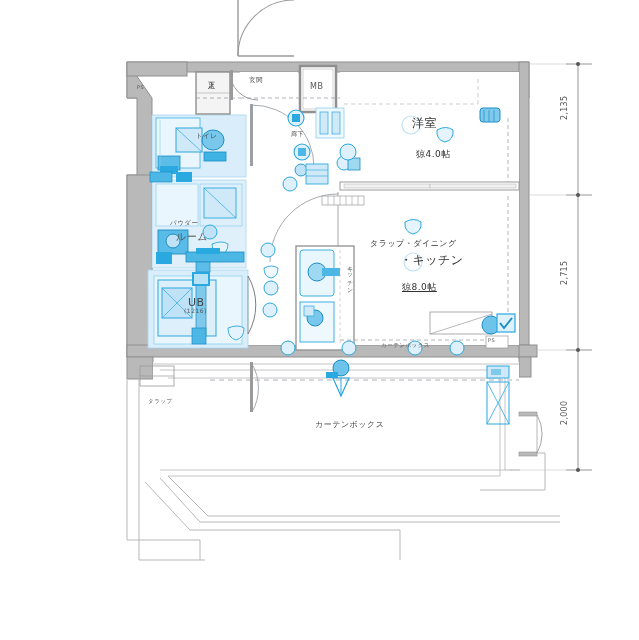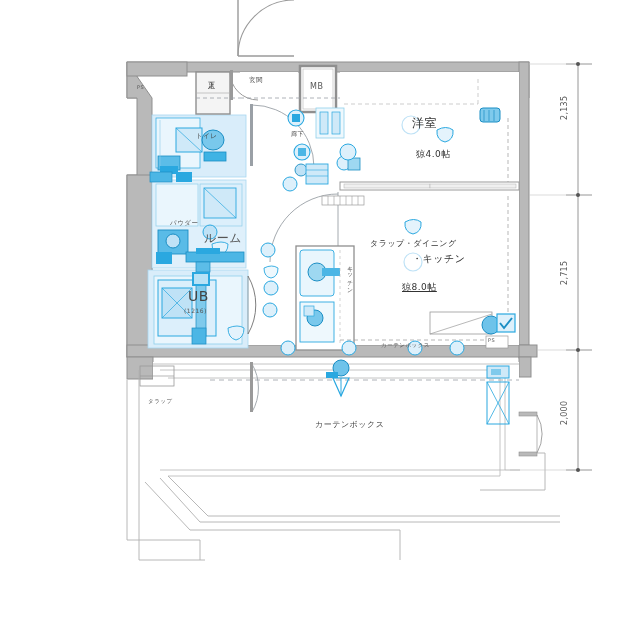--- a/index.html
+++ b/index.html
@@ -331,30 +331,30 @@
 
   <div class="lbl small" style="left:310px; top:82px; font-size:8px; font-weight:normal; color:#555;">MB</div>
 
   <div class="lbl vert tiny" style="left:206px; top:76px; font-size:7px;">下足入</div>
 
   <div class="lbl tiny" style="left:291px; top:130px; font-size:6px;">廊下</div>
 
   <div class="lbl small" style="left:196px; top:132px;text-align:center;">トイレ</div>
 
   <div class="lbl tiny" style="left:164px; top:219px; font-size:6.5px;margin-left:6px;">パウダー</div>
-  <div class="lbl tiny" style="left:176px; top:230px; font-size:12px;padding-left:28px;">ルーム</div>
-
-  <div class="lbl small" style="left:188px; top:288px; font-size:14px;">UB</div>
+  <div class="lbl tiny" style="left:148px; top:230px; font-size:10px;padding-left:28px;">ルーム</div>
+
+  <div class="lbl small" style="left:188px; top:296px; font-size:11px;">UB</div>
   <div class="lbl tiny" style="left:184px; top:307px; font-size:6px;">(1216)</div>
 
   <div class="lbl rm" style="left:412px; top:115px;">洋室</div>
   <div class="lbl rmsz" style="left:416px; top:148px;">猄4.0帖</div>
 
   <div class="lbl rm" style="left:370px; top:238px; font-size:8px;">タラップ・ダイニング</div>
-  <div class="lbl rm" style="left:412px; top:252px; font-size:10px;">・キッチン</div>
+  <div class="lbl rm" style="left:400px; top:252px; font-size:12px;">・キッチン</div>
   <div class="lbl rmsz" style="left:402px; top:281px;text-decoration:underline;">猄8.0帖</div>
 
   <div class="lbl tiny" style="left:381px; top:342px; font-size:5.5px;">カーテンボックス</div>
 
   <div class="lbl vert tiny" style="left:345px; top:262px; font-size:6px;">キッチン</div>
 
   <div class="lbl tiny" style="left:488px; top:337px; font-size:5px;">PS</div>
 
   <div class="lbl tiny" style="left:137px; top:84px; font-size:5px;">PS</div>
 

